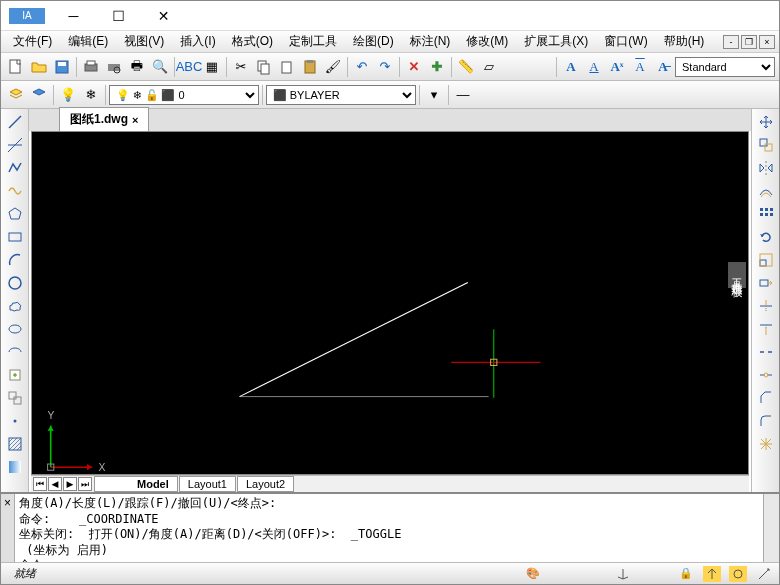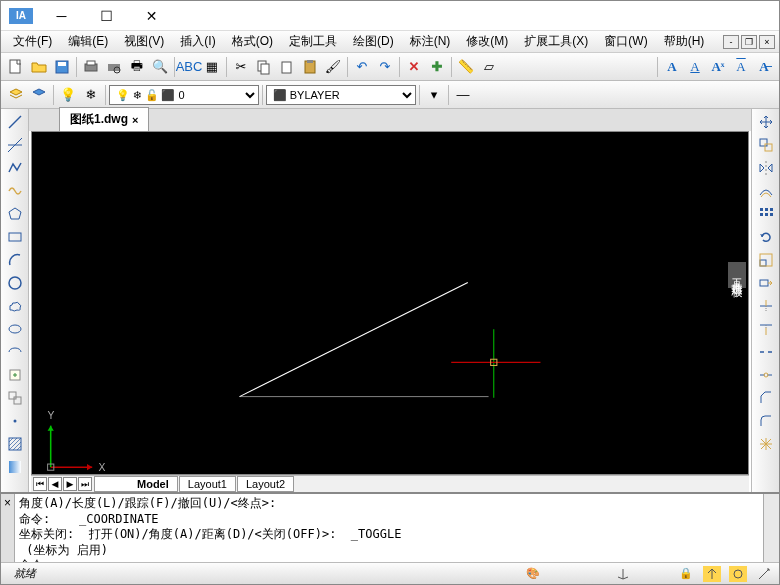--- a/index.html
+++ b/index.html
@@ -1,19 +1,19 @@
 <!DOCTYPE html>
 <html><head>
 <meta charset="utf-8">
 <style>
 * { margin: 0; padding: 0; box-sizing: border-box; }
 body { font-family: "Microsoft YaHei", SimSun, sans-serif; font-size: 12px; background: #f0f0f0; overflow: hidden; }
 .window { width: 780px; height: 585px; background: #fff; display: flex; flex-direction: column; border: 1px solid #888; }
 .titlebar { height: 30px; background: #fff; display: flex; align-items: center; padding: 0 8px; border-bottom: 1px solid #ddd; }
-.titlebar-icon { width: 24px; height: 16px; background: #4a90d9; margin-right: 6px; display:flex;align-items:center;justify-content:center;color:#fff;font-size:10px;font-weight:bold; }
+.titlebar-icon { width: 36px; height: 16px; background: #4a90d9; margin-right: 6px; display:flex;align-items:center;justify-content:center;color:#fff;font-size:10px;font-weight:normal; }
 .titlebar-title { flex: 1; font-size: 12px; color: #333; }
 .win-controls { display: flex; }
 .win-btn { width: 45px; height: 28px; display: flex; align-items: center; justify-content: center; cursor: pointer; font-size: 14px; }
 .menubar { height: 22px; background: linear-gradient(#fdfdfd,#e8e8e8); display: flex; align-items: center; padding: 0 4px; border-bottom: 1px solid #ccc; }
 .menu-item { padding: 2px 8px; cursor: pointer; font-size: 12px; }
 .mdi-controls { margin-left: auto; display: flex; gap: 2px; }
 .mdi-btn { width: 16px; height: 14px; border: 1px solid #888; background: #eee; font-size: 9px; display: flex; align-items: center; justify-content: center; cursor: pointer; }
 .toolbar { height: 28px; background: linear-gradient(#fdfdfd,#e4e4e4); display: flex; align-items: center; padding: 0 4px; border-bottom: 1px solid #bbb; gap: 1px; }
 .tb-btn { width: 22px; height: 22px; display: flex; align-items: center; justify-content: center; cursor: pointer; border: 1px solid transparent; font-size: 13px; }
 .tb-sep { width: 1px; height: 20px; background: #bbb; margin: 0 2px; }
@@ -147,20 +147,21 @@
     <div class="tb-btn" style="color:#388e3c;font-weight:bold">✚</div>
     <div class="tb-sep"></div>
     <div class="tb-btn">📏</div>
     <div class="tb-btn">▱</div>
     <div class="tb-sep" style="margin-left:auto"></div>
     <div class="tb-btn tb-text-b">A</div>
     <div class="tb-btn tb-text-u">A</div>
     <div class="tb-btn tb-text-b">Aͯ</div>
     <div class="tb-btn tb-text-o">A</div>
     <div class="tb-btn tb-text-b">A̶</div>
+    <select class="tb-select" style="width:100px"><option>Standard</option></select>
   </div>
 
   <div class="toolbar">
     <div class="tb-btn">
         <svg width="16" height="16">
           <path d="M8 2l6 3-6 3-6-3z" fill="#ffd54f" stroke="#b8860b"></path>
           <path d="M2 8l6 3 6-3" fill="none" stroke="#b8860b"></path>
         </svg>
       </div>
     <div class="tb-btn">

